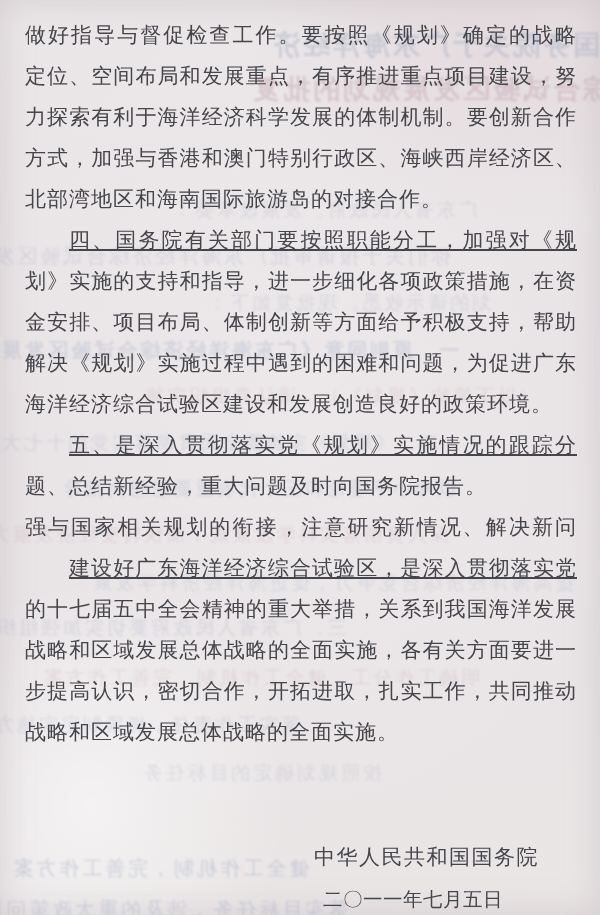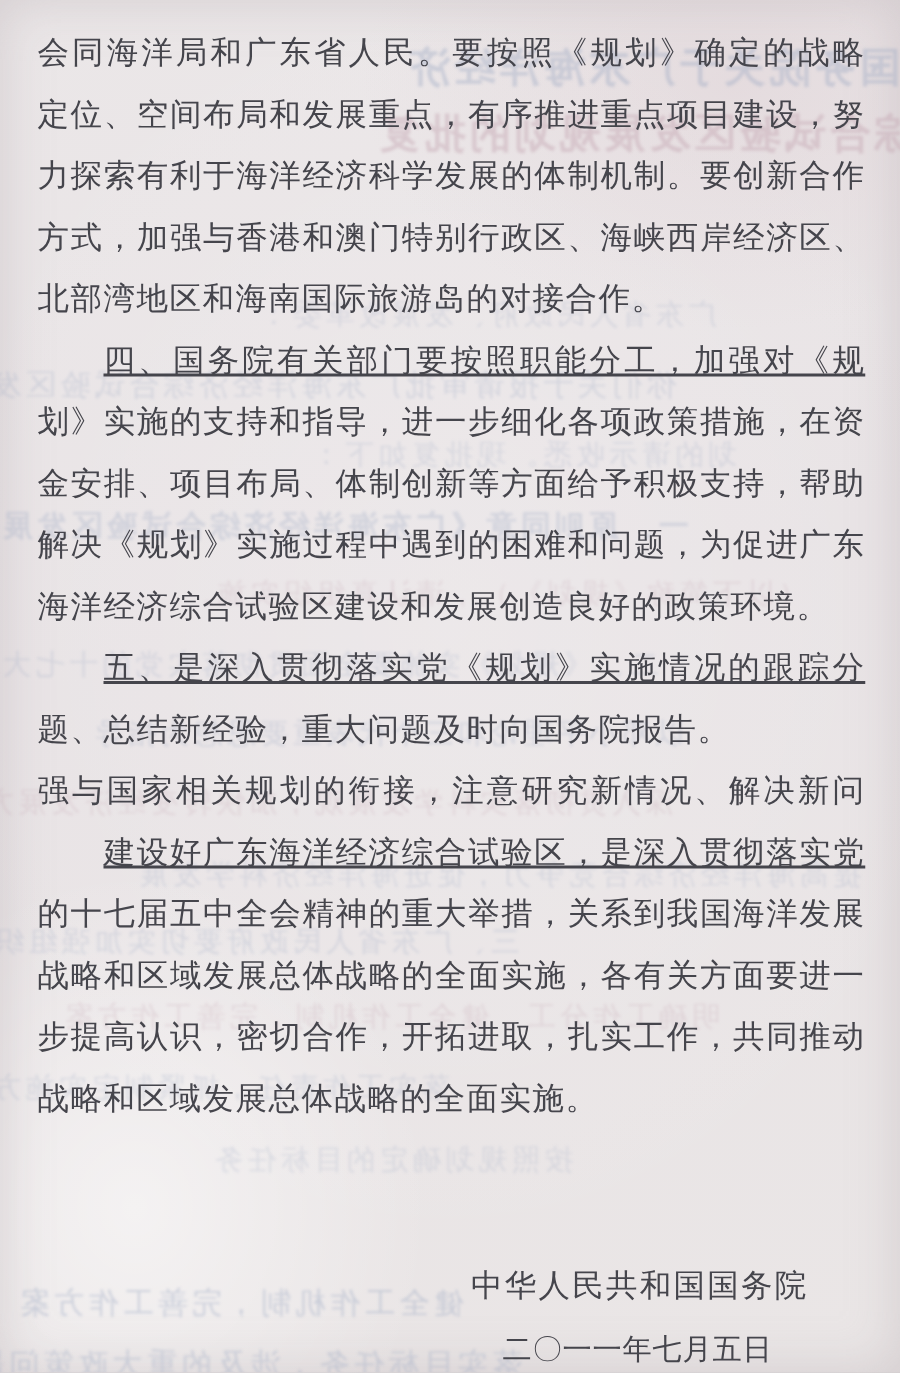--- a/index.html
+++ b/index.html
@@ -78,21 +78,20 @@
   }
   .signature-date {
     position: absolute;
     z-index: 2;
     top: 886px;
     left: 323px;
     color: #45454c;
     font-size: 19.5px;
     letter-spacing: 0.5px;
     white-space: nowrap;
-    margin-left: 12px;
   }
 </style>
 </head>
 <body>
 
 <div class="page">
 
   <div class="ghost-layer" id="ghost-layer">
       <div class="ghost" style="top: 27px; right: 0px; font-size: 27px; opacity: 0.42; color: rgb(159, 171, 196); font-weight: 700;">国务院关于广东海洋经济</div>
       <div class="ghost" style="top: 71px; right: -10px; font-size: 27px; opacity: 0.46; color: rgb(196, 166, 178); font-weight: 700;">综合试验区发展规划的批复</div>
@@ -107,21 +106,21 @@
       <div class="ghost" style="top: 570px; left: 90px; font-size: 19px; opacity: 0.27; color: rgb(159, 171, 196);">提高海洋经济综合竞争力，促进海洋经济科学发展</div>
       <div class="ghost" style="top: 615px; left: -50px; font-size: 19px; opacity: 0.29; color: rgb(159, 171, 196);">三、广东省人民政府要切实加强组织领导</div>
       <div class="ghost" style="top: 665px; left: 40px; font-size: 19px; opacity: 0.27; color: rgb(196, 166, 178);">明确工作分工，健全工作机制，完善工作方案</div>
       <div class="ghost" style="top: 712px; left: -30px; font-size: 19px; opacity: 0.27; color: rgb(159, 171, 196);">落实工作责任，抓紧制定实施方案</div>
       <div class="ghost" style="top: 760px; left: 140px; font-size: 19px; opacity: 0.25; color: rgb(159, 171, 196);">按照规划确定的目标任务</div>
       <div class="ghost" style="top: 855px; left: 10px; font-size: 20px; opacity: 0.44; color: rgb(159, 171, 196);">健全工作机制，完善工作方案</div>
       <div class="ghost" style="top: 896px; left: -20px; font-size: 20px; opacity: 0.4; color: rgb(159, 171, 196);">落实目标任务，涉及的重大政策问题</div>
     </div>
 
   <div class="content" id="paras">
-      <div class="line">会同海洋局和广东省人民。要按照《规划》确定的战略</div>
+      <div class="line">做好指导与督促检查工作。要按照《规划》确定的战略</div>
       <div class="line">定位、空间布局和发展重点，有序推进重点项目建设，努</div>
       <div class="line">力探索有利于海洋经济科学发展的体制机制。要创新合作</div>
       <div class="line">方式，加强与香港和澳门特别行政区、海峡西岸经济区、</div>
       <div class="line last">北部湾地区和海南国际旅游岛的对接合作。</div>
       <div class="line indent">四、国务院有关部门要按照职能分工，加强对《规</div>
       <div class="line">划》实施的支持和指导，进一步细化各项政策措施，在资</div>
       <div class="line">金安排、项目布局、体制创新等方面给予积极支持，帮助</div>
       <div class="line">解决《规划》实施过程中遇到的困难和问题，为促进广东</div>
       <div class="line last">海洋经济综合试验区建设和发展创造良好的政策环境。</div>
       <div class="line indent">五、是深入贯彻落实党《规划》实施情况的跟踪分</div>

